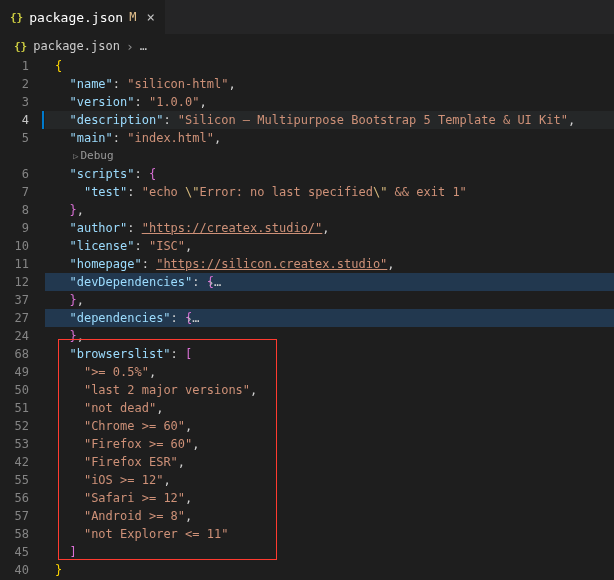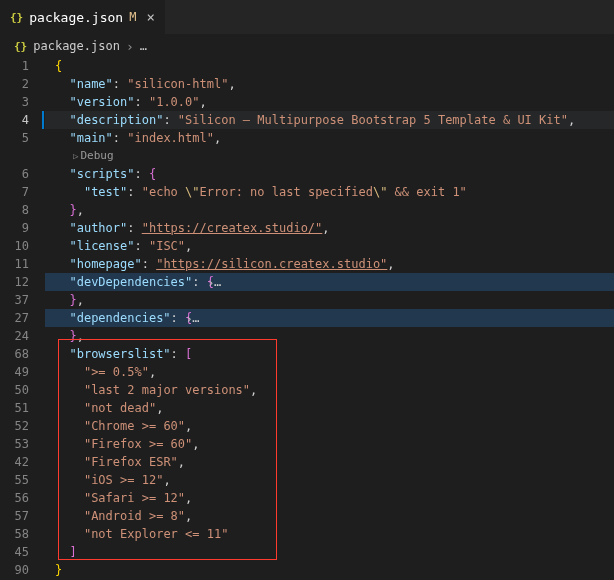--- a/index.html
+++ b/index.html
@@ -195,21 +195,21 @@
       <div>50</div>
       <div>51</div>
       <div>52</div>
       <div>53</div>
       <div>42</div>
       <div>55</div>
       <div>56</div>
       <div>57</div>
       <div>58</div>
       <div>45</div>
-      <div>90</div>
+      <div>40</div>
     </div>
   <div class="code" id="code">
 
   <div class="line-wrapper">
         <div class="code-line"><span class="brace">{</span></div>
       </div>
       <div class="line-wrapper">
         <div class="code-line"><span class="punc">  </span><span class="key">"name"</span><span class="punc">: </span><span class="str">"silicon-html"</span><span class="punc">,</span></div>
       </div>
       <div class="line-wrapper">

